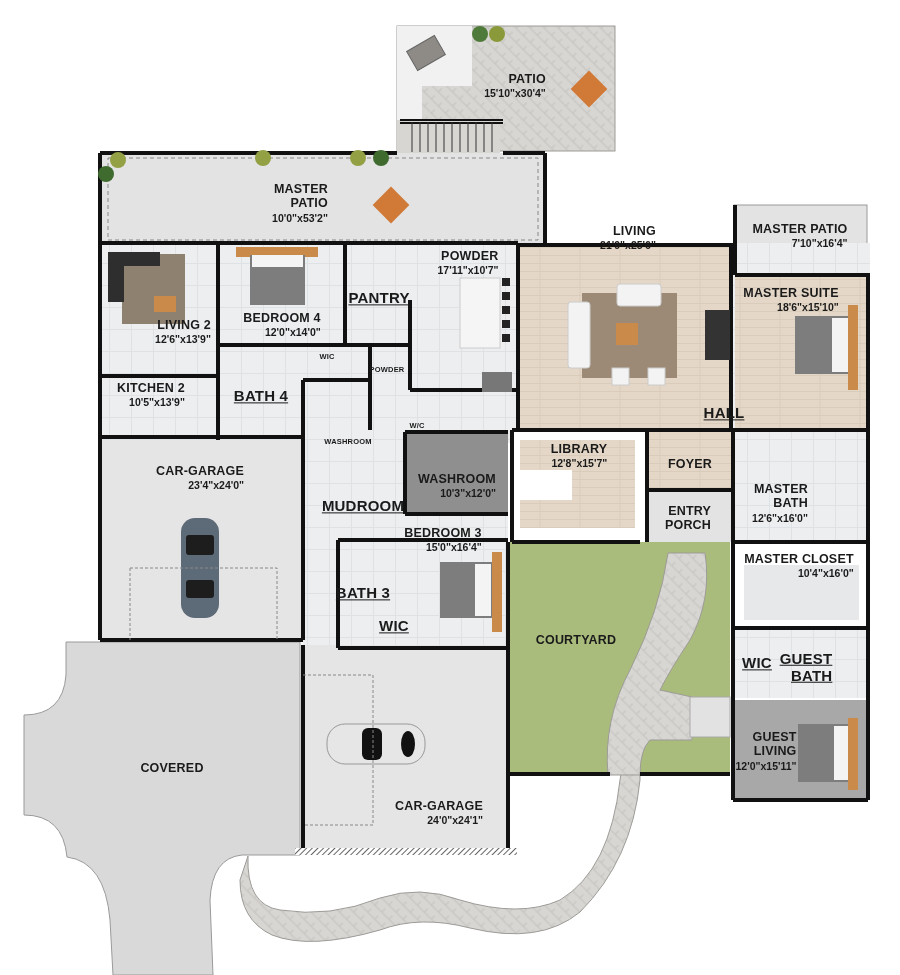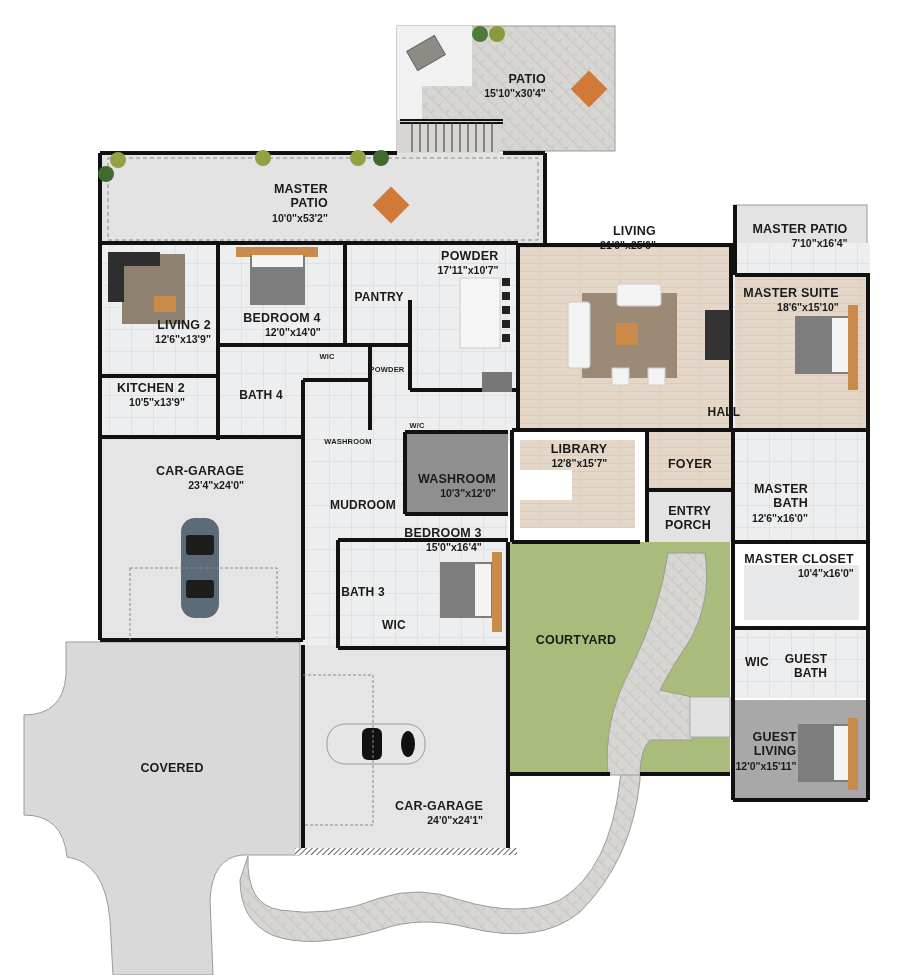--- a/index.html
+++ b/index.html
@@ -1,21 +1,21 @@
 <!DOCTYPE html>
 <html><head>
 <meta charset="utf-8">
 <style>
   html,body{margin:0;padding:0;background:#ffffff;}
   body{width:900px;height:975px;position:relative;overflow:hidden;font-family:"Liberation Sans",sans-serif;}
   svg{position:absolute;left:0;top:0;}
   .lbl{position:absolute;text-align:right;color:#1a1a1a;font-weight:bold;line-height:1.15;transform:translate(-50%,-50%);white-space:nowrap;pointer-events:none;}
   .lbl .n{font-size:12.5px;letter-spacing:0.2px;display:block;}
   .lbl .d{font-size:10.5px;display:block;margin-top:1px;}
-  .lbl.small .n{font-size:12px;}
+  .lbl.small .n{font-size:15px;text-decoration:underline;}
   .lbl.tiny .n{font-size:7.5px;}
   .room{cursor:default;}
 </style>
 </head>
 <body>
 
 <svg width="900" height="975" viewBox="0 0 900 975">
   <defs>
     <pattern id="pav" width="10" height="10" patternUnits="userSpaceOnUse" patternTransform="rotate(45)">
       <rect width="10" height="10" fill="#d8d6d2"></rect>

